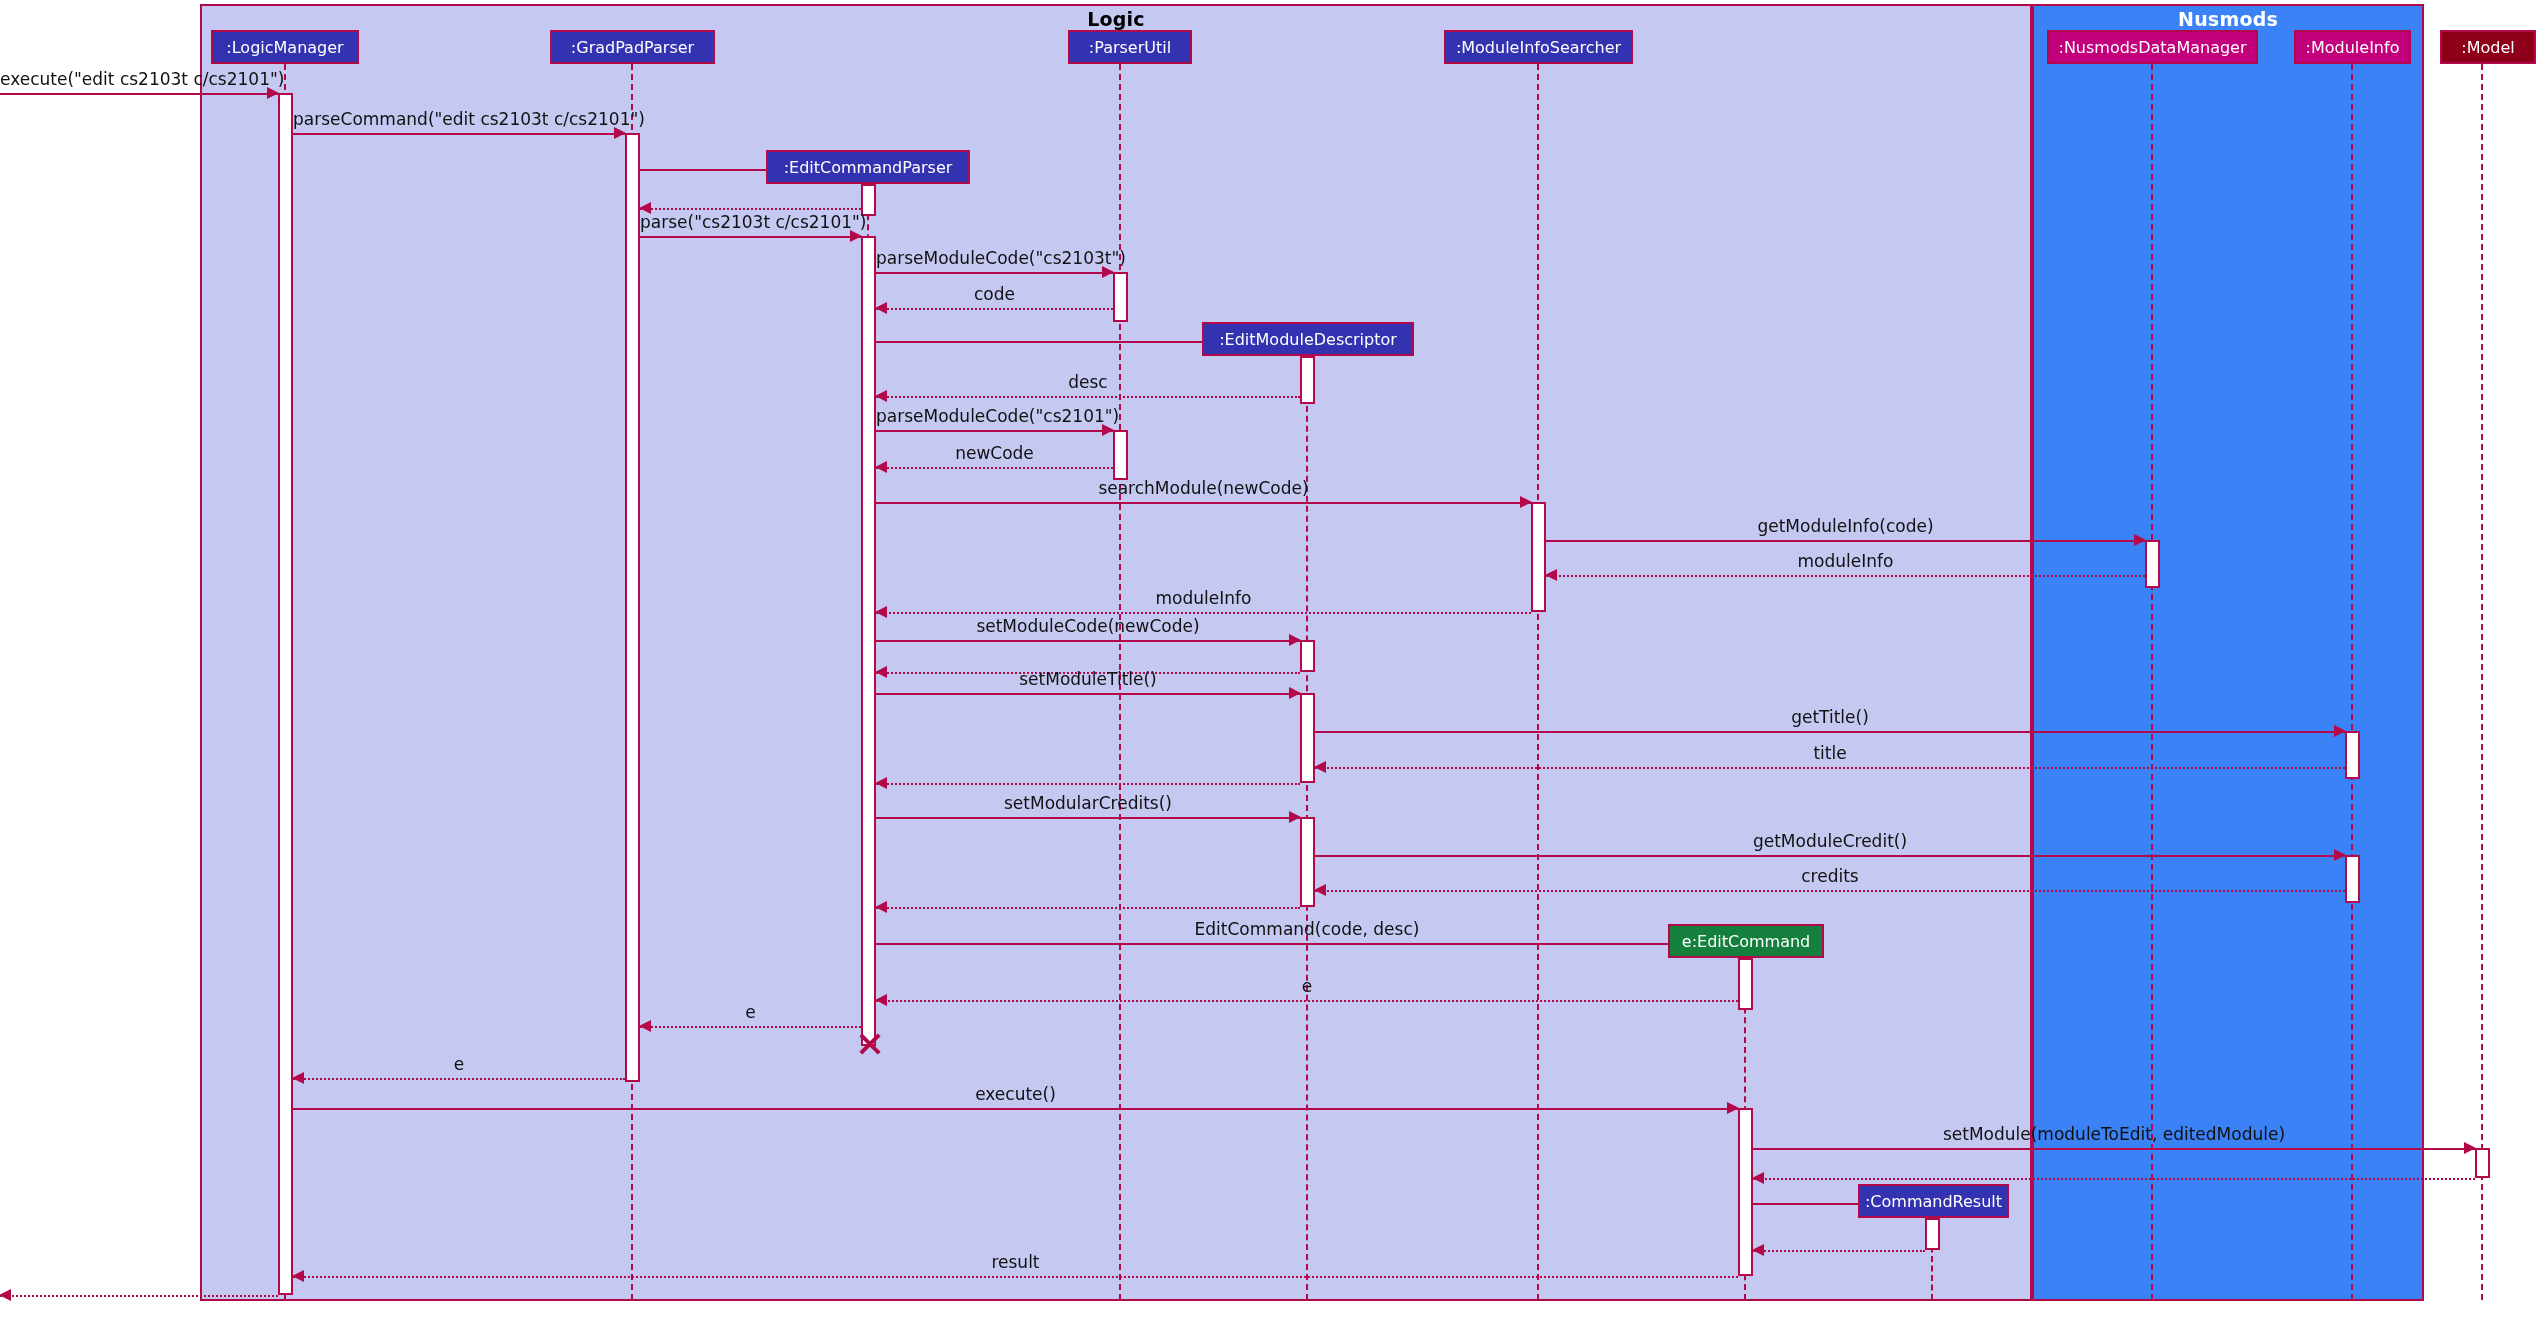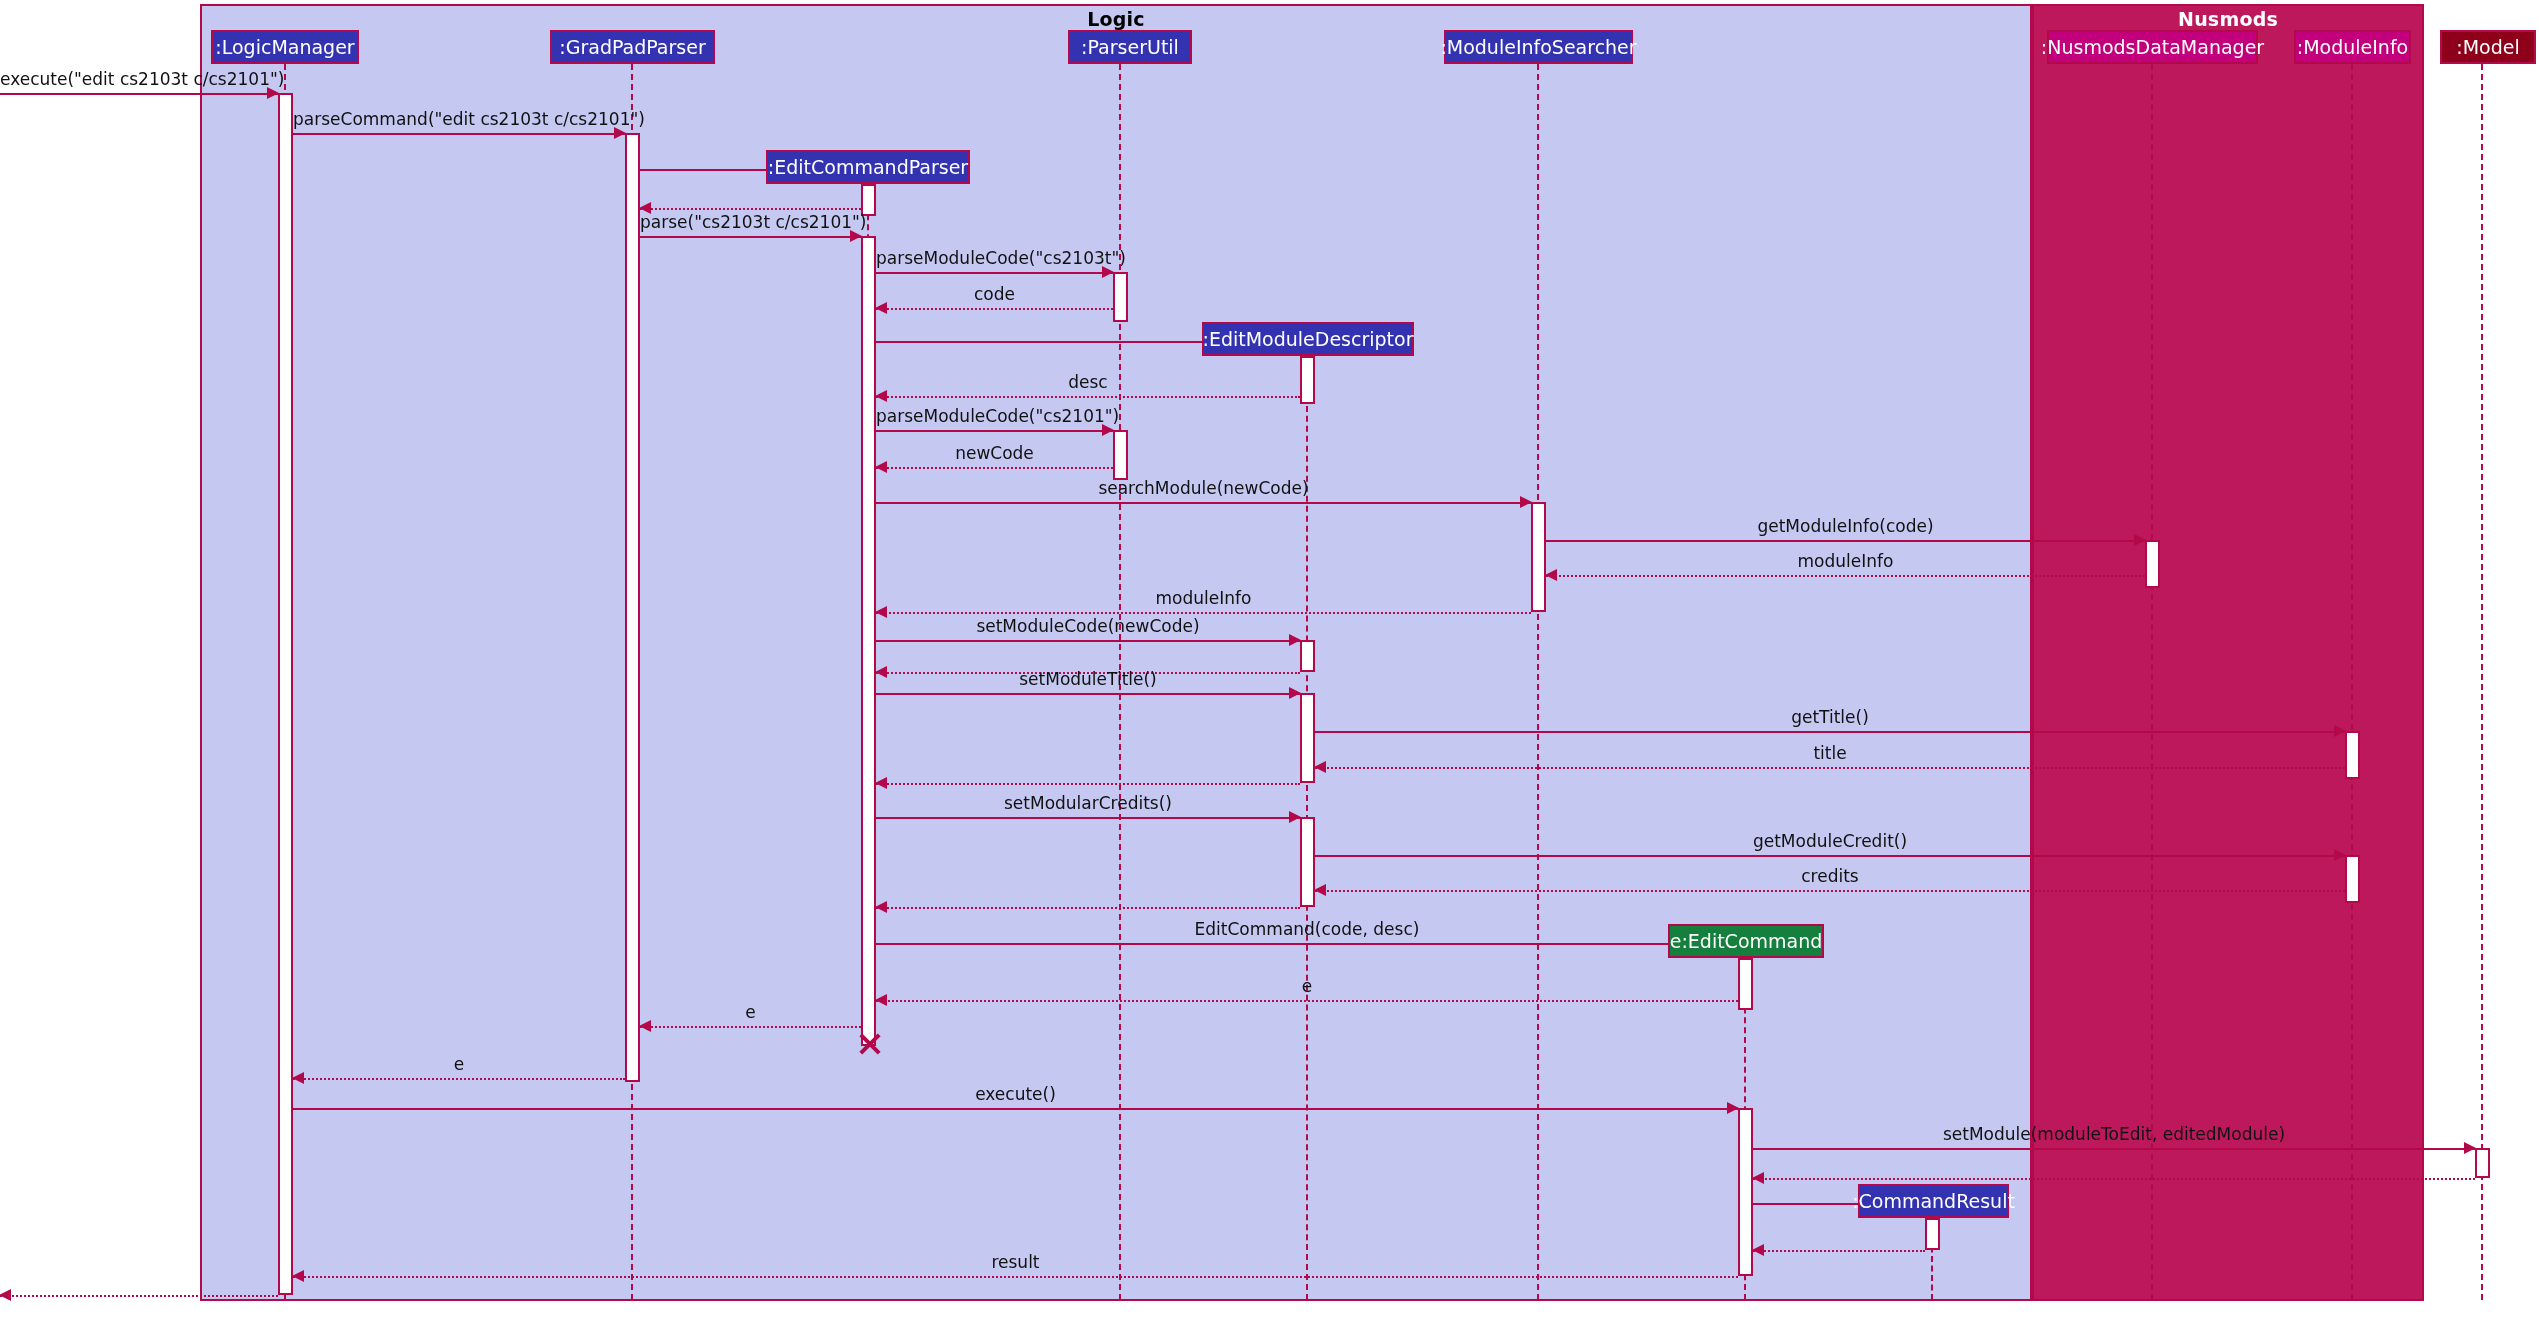--- a/index.html
+++ b/index.html
@@ -6,21 +6,21 @@
   html,body{margin:0;padding:0;background:#ffffff;}
   body{font-family:"DejaVu Sans","Liberation Sans",sans-serif;}
   #stage{position:relative;width:2539px;height:1318px;background:#ffffff;overflow:hidden;}
   
   .pkg{position:absolute;box-sizing:border-box;border:2px solid #b3084a;}
   .pkg-title{position:absolute;top:2px;left:0;width:100%;text-align:center;
              color:#ffffff;font-weight:bold;font-size:19px;letter-spacing:.2px;}
   
   .actor{position:absolute;box-sizing:border-box;border:2px solid #b3084a;
          color:#ffffff;display:flex;align-items:center;justify-content:center;
-         font-size:19px;white-space:nowrap;padding:0 16px;height:34px;}
+         font-size:16px;white-space:nowrap;padding:0 16px;height:34px;}
   
   .lifeline{position:absolute;width:0;border-left:2px dashed #b3084a;}
   
   .act{position:absolute;box-sizing:border-box;background:#ffffff;border:2px solid #b3084a;width:15px;}
   
   .msg{position:absolute;height:0;}
   .msg .line{position:absolute;left:0;top:0;width:100%;height:0;border-top:2px solid #b3084a;}
   .msg.ret .line{border-top:2px dotted #b3084a;}
   .arrow{position:absolute;top:-6px;width:0;height:0;}
   .arrow.r{right:-1px;border-top:6px solid transparent;border-bottom:6px solid transparent;border-left:12px solid #b3084a;}
@@ -34,21 +34,21 @@
   .destroy:before{transform:rotate(45deg);}
   .destroy:after{transform:rotate(-45deg);}
 </style>
 </head>
 <body>
 
 <div id="stage">
     <div class="pkg" style="left: 200px; top: 4px; width: 1832px; height: 1297px; background: rgb(197, 201, 242);">
       <div class="pkg-title" style="color: #000000;">Logic</div>
     </div>
-    <div class="pkg" style="left: 2032px; top: 4px; width: 392px; height: 1297px; background: #be185d;">
+    <div class="pkg" style="left: 2032px; top: 4px; width: 392px; height: 1297px; background: #3b82f6;">
       <div class="pkg-title" style="color: rgb(255, 255, 255);">Nusmods</div>
     </div>
     <div class="lifeline" style="left: 284px; top: 64px; height: 1236px;"></div>
     <div class="lifeline" style="left: 631px; top: 64px; height: 1236px;"></div>
     <div class="lifeline" style="left: 867px; top: 184px; height: 860px;"></div>
     <div class="lifeline" style="left: 1119px; top: 64px; height: 1236px;"></div>
     <div class="lifeline" style="left: 1306px; top: 356px; height: 944px;"></div>
     <div class="lifeline" style="left: 1537px; top: 64px; height: 1236px;"></div>
     <div class="lifeline" style="left: 1744px; top: 958px; height: 342px;"></div>
     <div class="lifeline" style="left: 1931px; top: 1218px; height: 82px;"></div>

